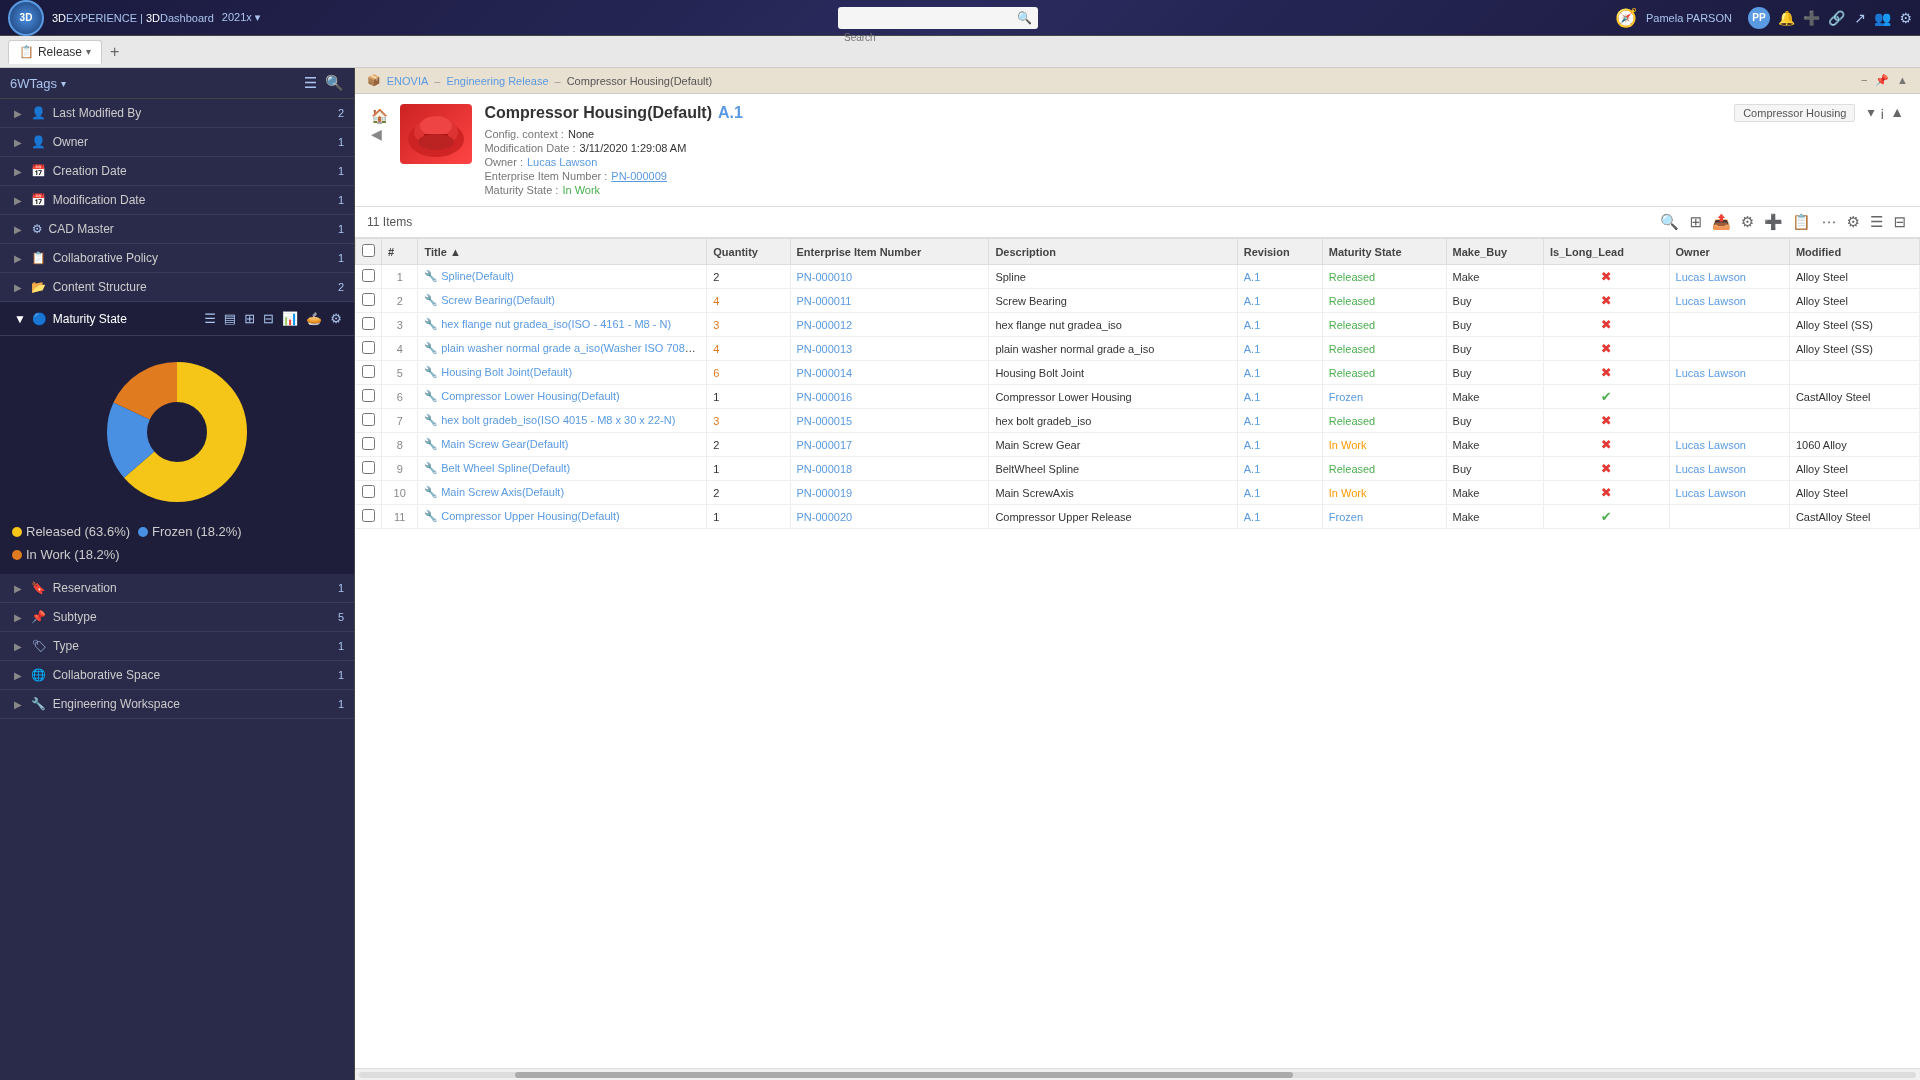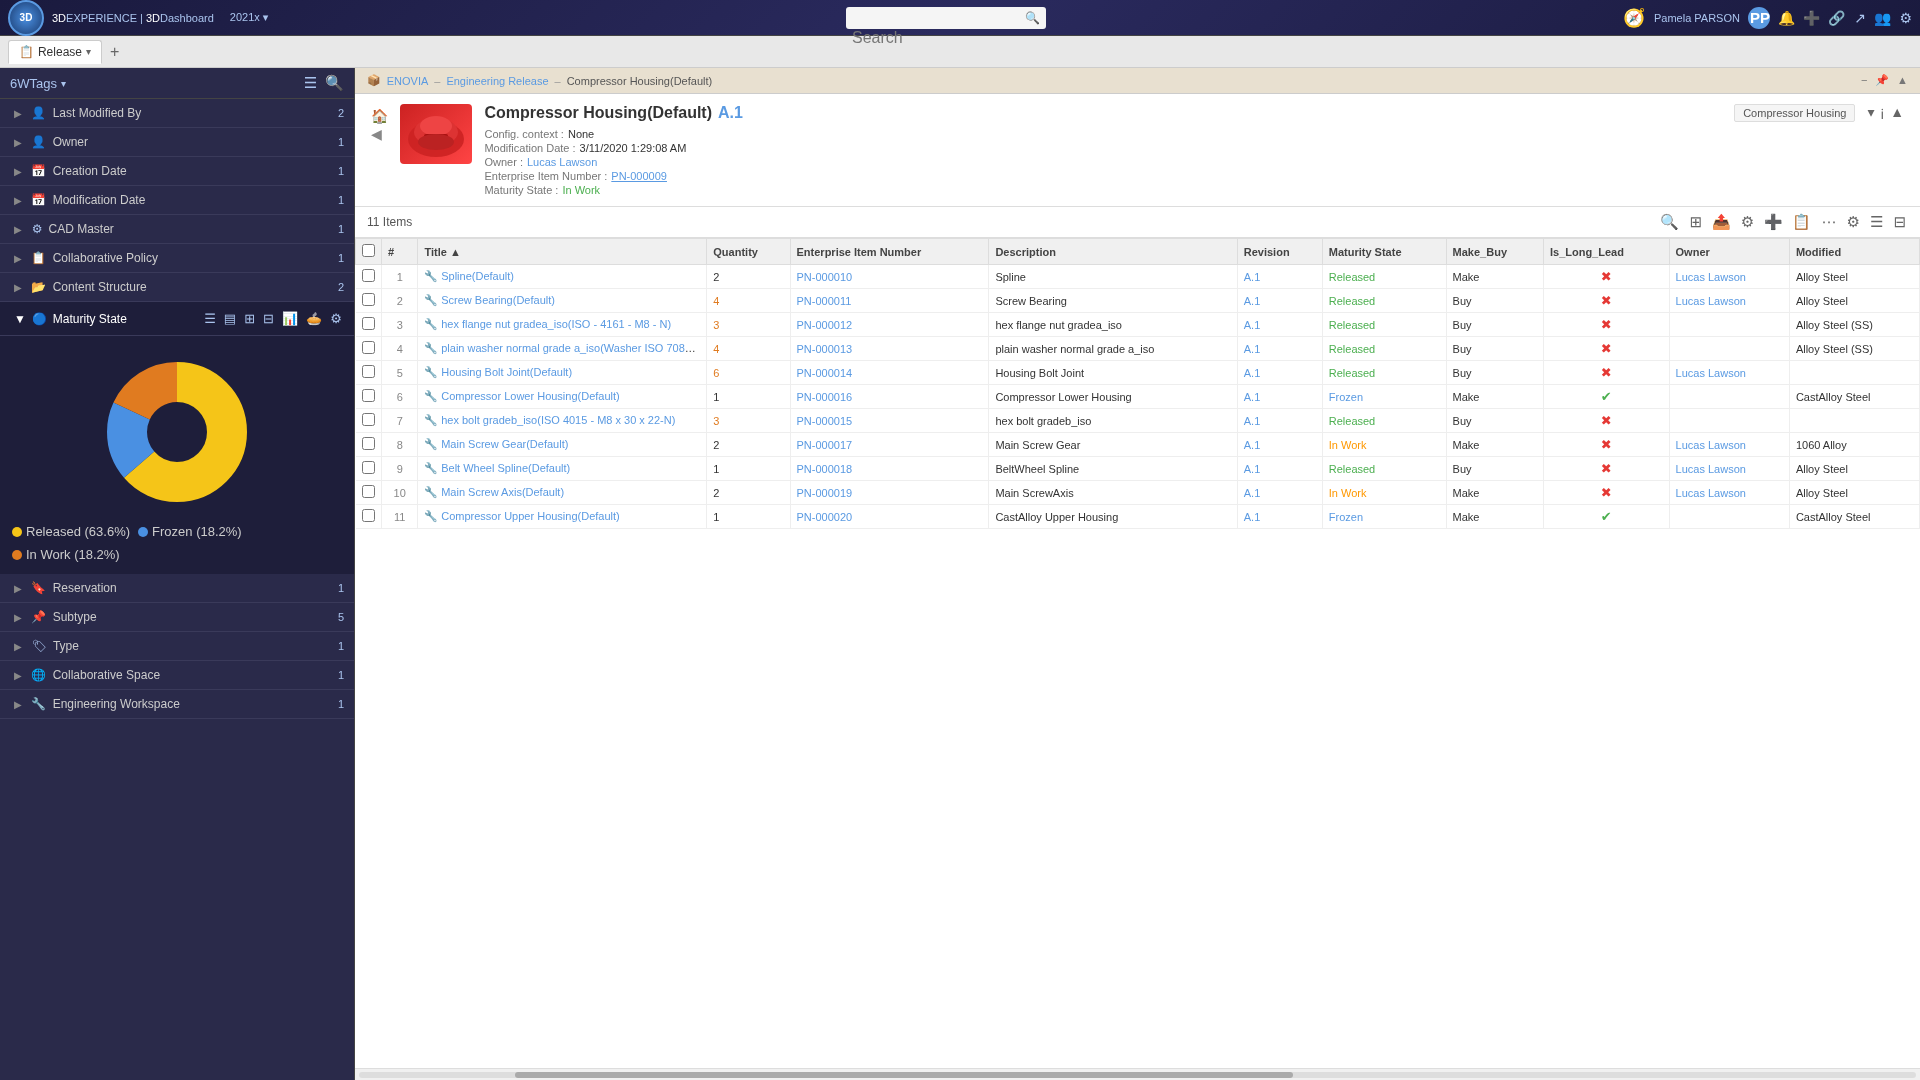--- a/index.html
+++ b/index.html
@@ -27,45 +27,45 @@
     .brand-text {
       color: #aac4ee;
       font-size: 11px;
       font-weight: 500;
       white-space: nowrap;
     }
     .brand-text span.highlight { color: white; }
     .brand-version {
       color: #aac4ee;
       font-size: 11px;
-      display: flex; align-items: center; gap: 2px; margin-left: 8px;
+      display: flex; align-items: center; gap: 2px;
     }
     .search-bar {
       margin: 0 auto;
       display: flex;
       align-items: center;
       background: #f5f5f5;
       border-radius: 3px;
       width: 200px;
       height: 22px;
       padding: 0 6px;
       gap: 4px;
     }
     .search-bar input {
-      border: none; background: transparent; font-size: 16px; outline: none; width: 100%; margin-top: 40px;
+      border: none; background: transparent; font-size: 10px; outline: none; width: 100%; margin-top: 40px;
     }
     .topbar-right {
       display: flex; align-items: center; gap: 8px; color: #aac4ee; font-size: 11px;
     }
     .user-avatar {
       width: 22px; height: 22px;
       background: #5a9ae2;
       border-radius: 50%;
-      display: flex; align-items: center; justify-content: flex-end;
-      color: white; font-size: 15px; font-weight: bold;
+      display: flex; align-items: center; justify-content: center;
+      color: white; font-size: 10px; font-weight: bold; margin-left: 8px;
     }
     .topbar-icon { color: #aac4ee; cursor: pointer; font-size: 14px; }
 
     
     .tabbar {
       height: 32px;
       background: #e8e8e8;
       display: flex;
       align-items: center;
       padding: 0 8px;
@@ -735,21 +735,21 @@
     </td>
     <td><span class="row-link">Lucas Lawson</span></td>
     <td>Alloy Steel</td>
   </tr>
             <tr>
     <td class="checkbox-col"><input type="checkbox" style=""></td>
     <td class="row-num">11</td>
     <td><a class="row-link">🔧 Compressor Upper Housing(Default)</a></td>
     <td style="color:#333;font-weight:500;">1</td>
     <td><span class="row-link">PN-000020</span></td>
-    <td>CastAlloy Upper Housing</td>
+    <td>Compressor Upper Release</td>
     <td style="color:#5a9ae2;">A.1</td>
     <td class="status-frozen">Frozen</td>
     <td>Make</td>
     <td style="text-align:center;">
       <span class="check-mark">✔</span>
     </td>
     <td><span class="row-link"></span></td>
     <td>CastAlloy Steel</td>
   </tr>
           </tbody>

